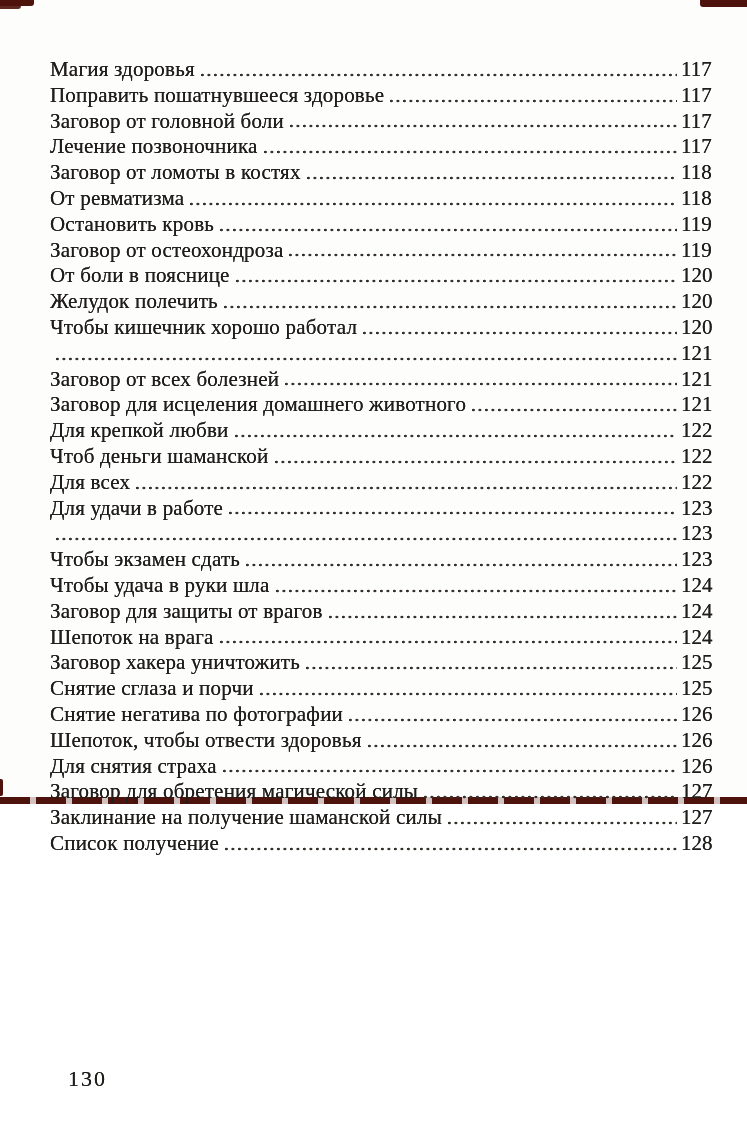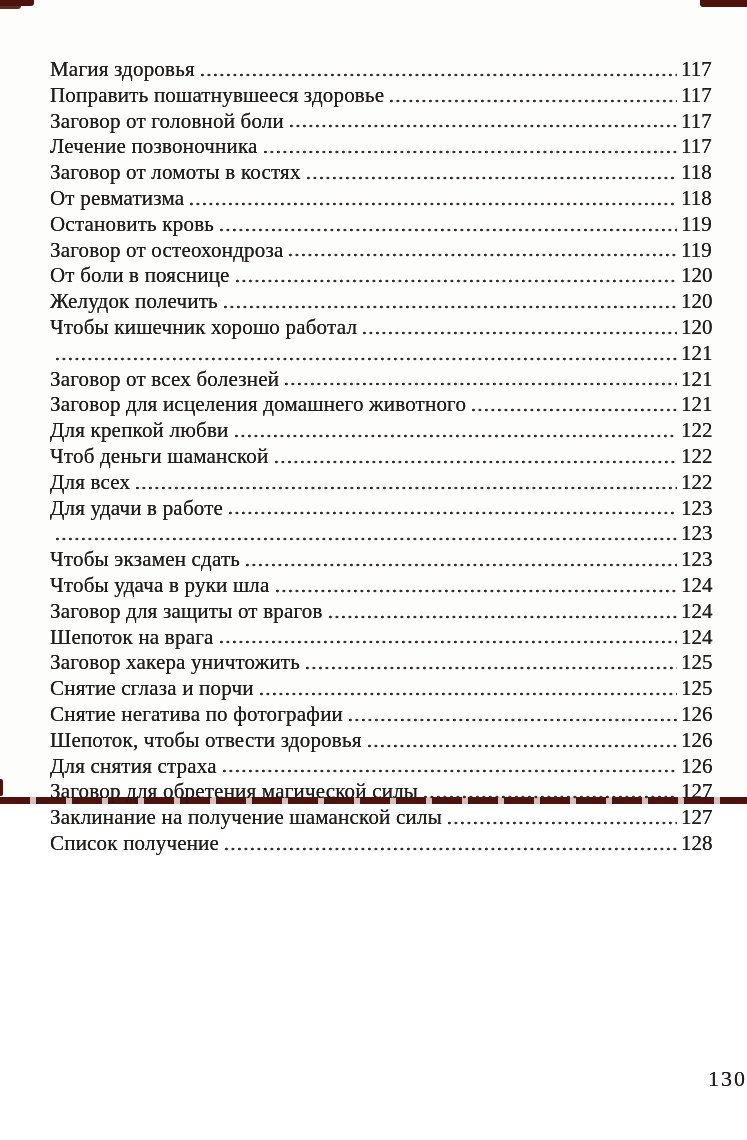--- a/index.html
+++ b/index.html
@@ -47,21 +47,21 @@
     min-width:36px;
     text-align:left;
     text-shadow:0 0 0.35px currentColor;
   }
   .pageno{
     position:absolute;
     top:1066px;left:0;
     width:747px;
     box-sizing:border-box;
     padding-left:68px;          
-    text-align:right;
+    text-align:left;
     font-size:22px;
     letter-spacing:2px;
     text-shadow:0 0 0.3px currentColor;
   }
   
   .artifact{position:absolute;background:var(--artifact,#4e130c);}
   .a-tl1{left:0;top:0;width:34px;height:6px;border-radius:0 0 3px 0;}
   .a-tl2{left:0;top:5px;width:21px;height:4px;opacity:.9;border-radius:0 0 3px 0;}
   .a-tr{right:0;top:0;width:47px;height:7px;border-radius:0 0 0 3px;}
   .a-bl{left:0;bottom:8px;width:3px;height:17px;border-radius:0 2px 2px 0;}

